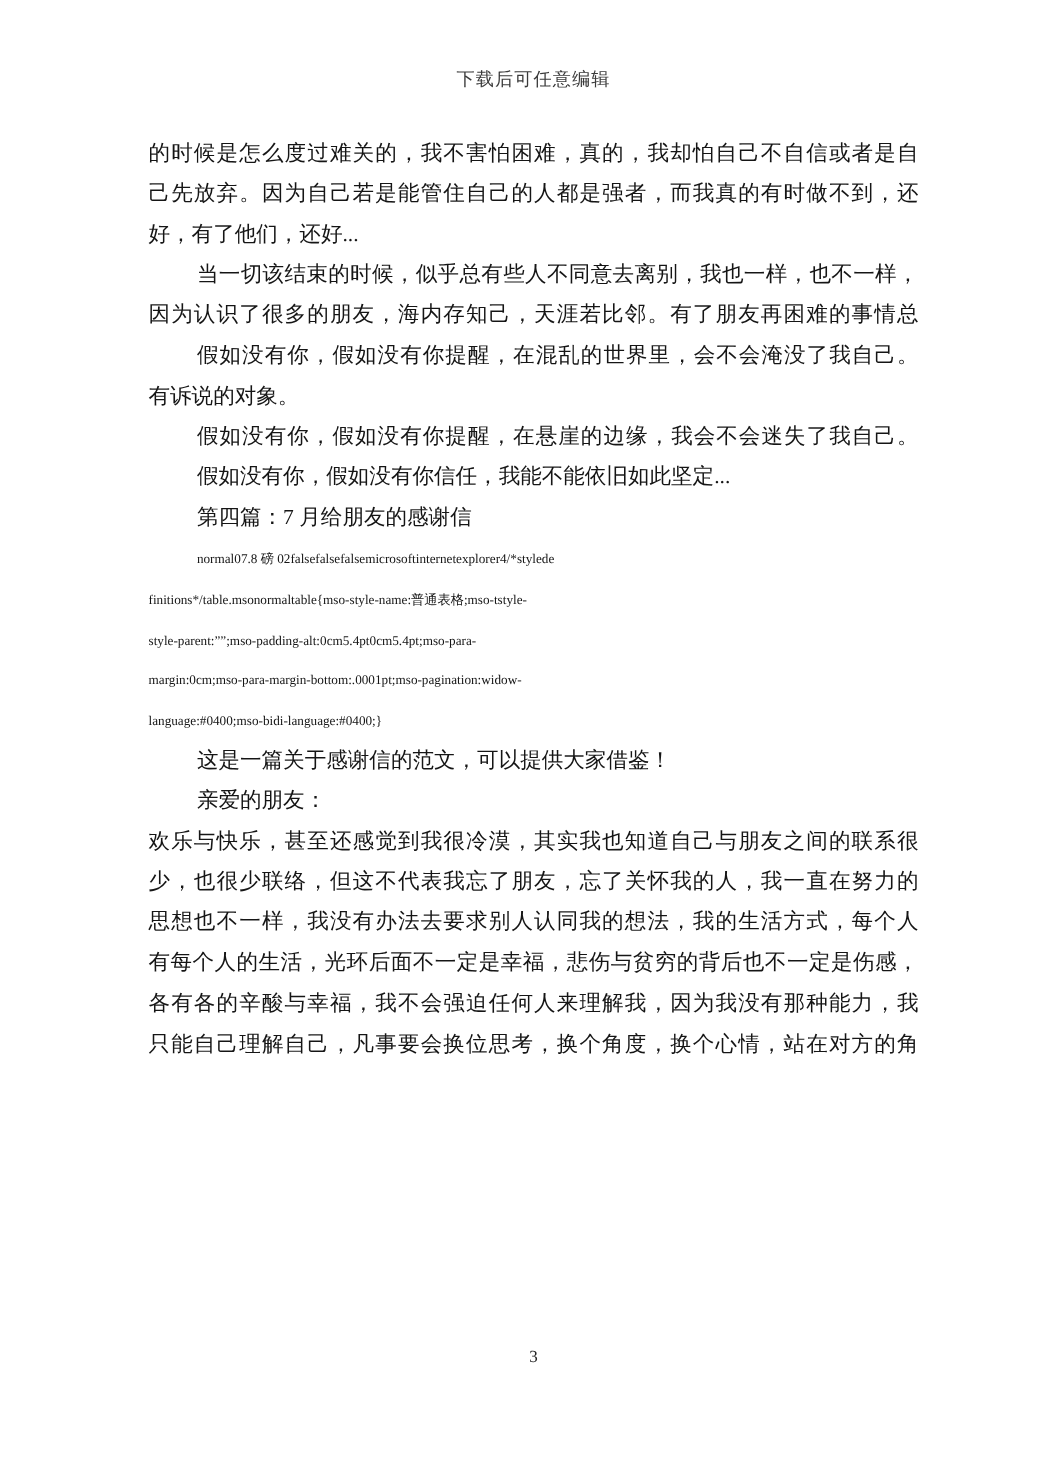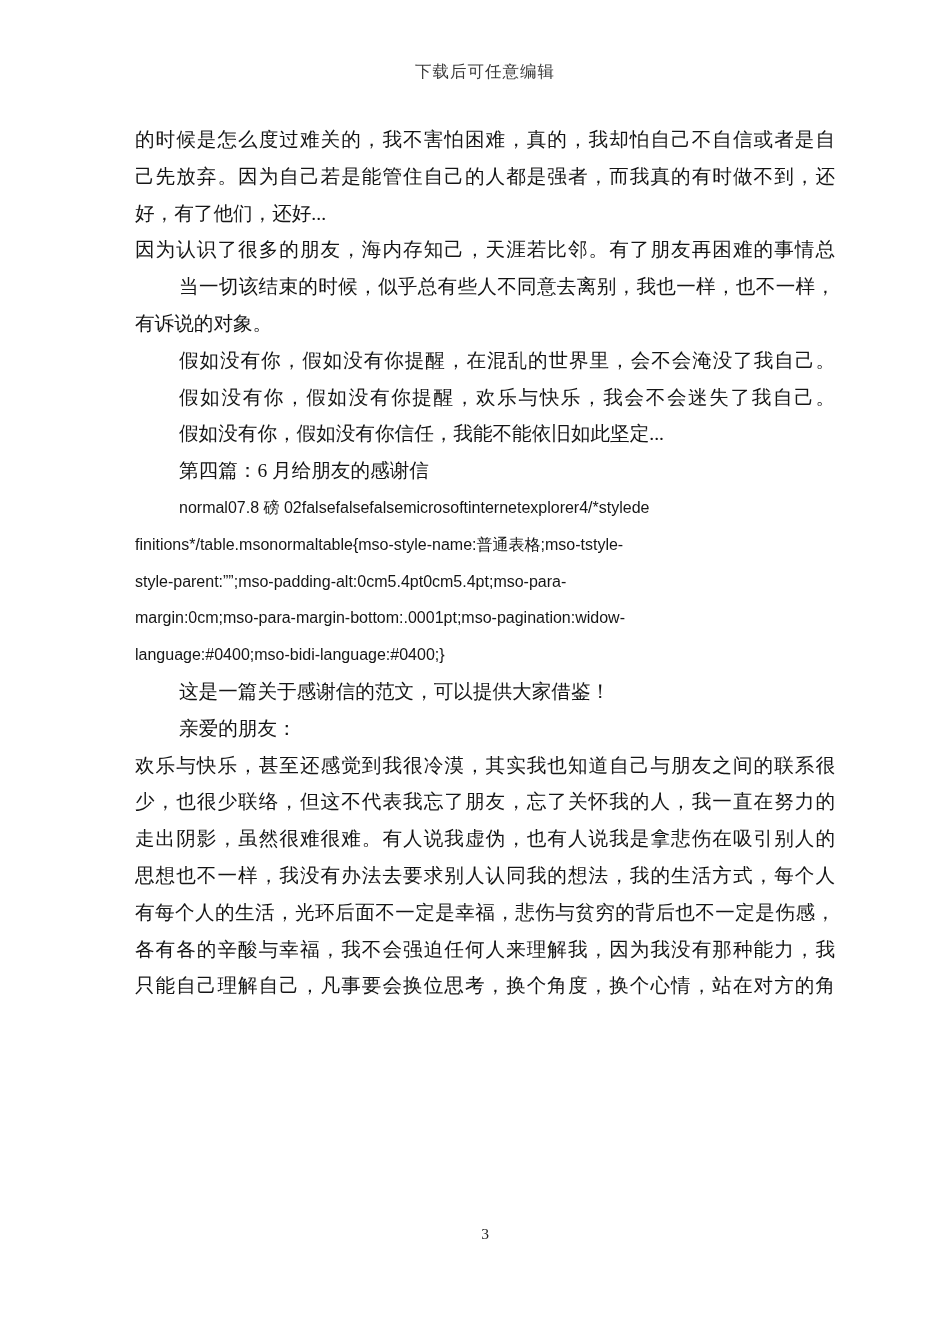--- a/index.html
+++ b/index.html
@@ -41,22 +41,22 @@
     text-align: left;
   }
   .line.justify {
     text-align: justify;
     text-align-last: justify;
   }
   .line.indent {
     padding-left: 44px;
   }
   .line.mso {
-    font-family: Liberation Sans, sans-serif;
-    font-size: 16px;
+    font-family: Liberation Serif, serif;
+    font-size: 12px;
     letter-spacing: 0;
   }
   .page-number {
     position: absolute;
     left: 135px;
     top: 1222px;
     width: 700px;
     text-align: center;
     font-size: 15.5px;
     line-height: 24px;
@@ -66,37 +66,36 @@
 </head>
 <body>
 
 <div class="page">
   <div class="doc-header">下载后可任意编辑</div>
 
   <div class="doc-body">
       <div class="line justify">的时候是怎么度过难关的，我不害怕困难，真的，我却怕自己不自信或者是自</div>
       <div class="line justify">己先放弃。因为自己若是能管住自己的人都是强者，而我真的有时做不到，还</div>
       <div class="line">好，有了他们，还好...</div>
+      <div class="line indent justify">当一切该结束的时候，似乎总有些人不同意去离别，我也一样，也不一样，</div>
       <div class="line justify">因为认识了很多的朋友，海内存知己，天涯若比邻。有了朋友再困难的事情总</div>
-      <div class="line indent justify">当一切该结束的时候，似乎总有些人不同意去离别，我也一样，也不一样，</div>
+      <div class="line indent justify">假如没有你，假如没有你提醒，在混乱的世界里，会不会淹没了我自己。</div>
       <div class="line">有诉说的对象。</div>
-      <div class="line indent justify">假如没有你，假如没有你提醒，在混乱的世界里，会不会淹没了我自己。</div>
-      <div class="line indent justify">假如没有你，假如没有你提醒，欢乐与快乐，我会不会迷失了我自己。</div>
+      <div class="line indent justify">假如没有你，假如没有你提醒，在悬崖的边缘，我会不会迷失了我自己。</div>
       <div class="line indent">假如没有你，假如没有你信任，我能不能依旧如此坚定...</div>
-      <div class="line indent">第四篇：6 月给朋友的感谢信</div>
+      <div class="line indent">第四篇：7 月给朋友的感谢信</div>
       <div class="line indent mso">normal07.8 磅 02falsefalsefalsemicrosoftinternetexplorer4/*stylede</div>
       <div class="line mso">finitions*/table.msonormaltable{mso-style-name:普通表格;mso-tstyle-</div>
       <div class="line mso">style-parent:””;mso-padding-alt:0cm5.4pt0cm5.4pt;mso-para-</div>
       <div class="line mso">margin:0cm;mso-para-margin-bottom:.0001pt;mso-pagination:widow-</div>
       <div class="line mso">language:#0400;mso-bidi-language:#0400;}</div>
       <div class="line indent">这是一篇关于感谢信的范文，可以提供大家借鉴！</div>
       <div class="line indent">亲爱的朋友：</div>
       <div class="line justify">欢乐与快乐，甚至还感觉到我很冷漠，其实我也知道自己与朋友之间的联系很</div>
       <div class="line justify">少，也很少联络，但这不代表我忘了朋友，忘了关怀我的人，我一直在努力的</div>
-      <div class="line justify">走出阴影，虽然很难很难。有人说我虚伪，也有人说我是拿悲伤在吸引别人的</div>
       <div class="line justify">思想也不一样，我没有办法去要求别人认同我的想法，我的生活方式，每个人</div>
       <div class="line justify">有每个人的生活，光环后面不一定是幸福，悲伤与贫穷的背后也不一定是伤感，</div>
       <div class="line justify">各有各的辛酸与幸福，我不会强迫任何人来理解我，因为我没有那种能力，我</div>
       <div class="line justify">只能自己理解自己，凡事要会换位思考，换个角度，换个心情，站在对方的角</div>
     </div>
 
   <div class="page-number">3</div>
 </div>
 
 </body></html>

